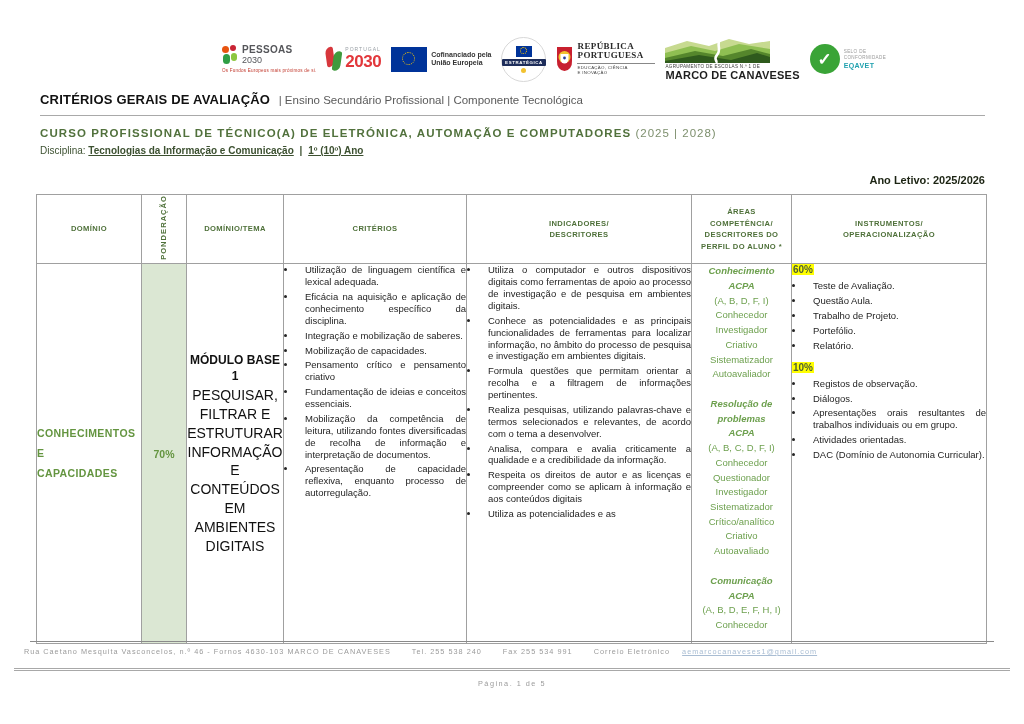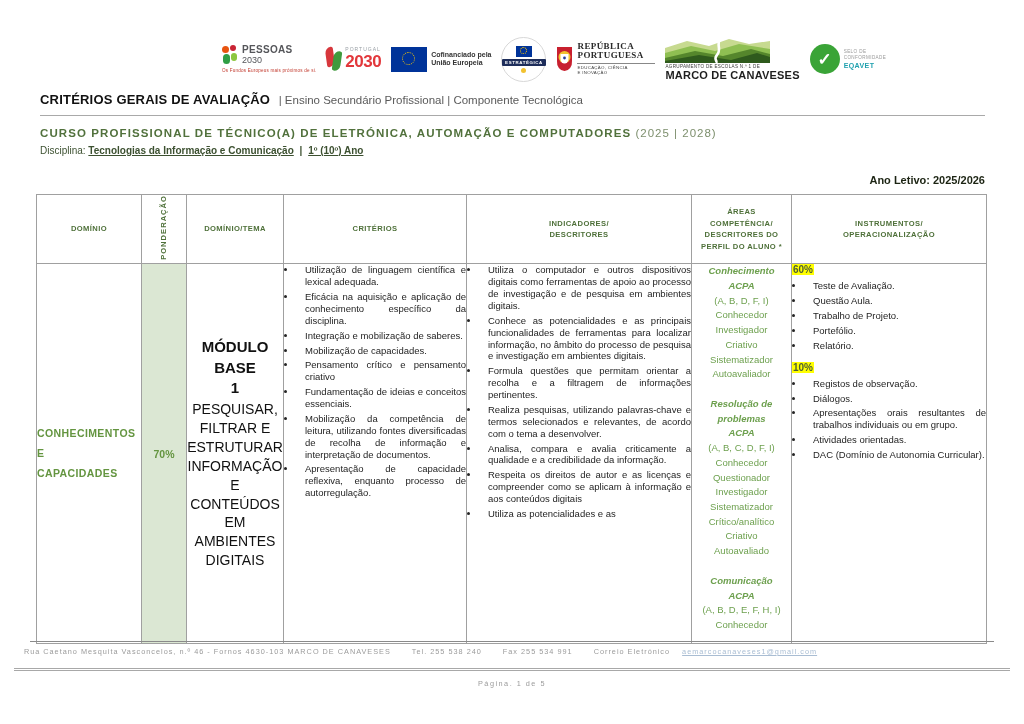--- a/index.html
+++ b/index.html
@@ -81,21 +81,21 @@
              vertical-align:middle; letter-spacing:.4px; white-space:pre-line; line-height:1.5; padding:2px;}
   th.vert .vtext { writing-mode:vertical-rl; transform:rotate(180deg); letter-spacing:1px; display:inline-block; }
   .body-row td { height:380px; vertical-align:top; font-size:9.5px; }
   .clip { height:372px; overflow:hidden; }
 
   td.dominio { vertical-align:middle; color:#649540; font-weight:bold;
                font-size:10.5px; letter-spacing:.4px; white-space:pre-line; line-height:1.9; }
   td.ponderacao { vertical-align:middle; text-align:center; background:#dbe7d3; color:#649540;
                   font-weight:bold; font-size:10.5px; }
   td.tema { vertical-align:middle; text-align:center; padding:4px 3px; }
-  .tema-title { font-weight:bold; font-size:15px; white-space:pre-line; line-height:1.35; color:#111;}
+  .tema-title { font-weight:bold; font-size:12px; white-space:pre-line; line-height:1.35; color:#111;}
   .tema-desc { font-size:14px; margin-top:2px; line-height:1.35; color:#111;}
 
   ul.bullets { margin:0; padding:0 0 0 13px; list-style:disc; }
   ul.bullets li { padding-left:8px; margin-bottom:3px; text-align:justify; line-height:1.25; color:#242424;}
   td.criterios .bullets, td.indicadores .bullets { padding-top:0; }
   td.criterios { padding:7px 5px 4px 4px; }
   td.indicadores { padding:7px 5px 0 4px; }
 
   td.areas { text-align:center; color:#6da04e; padding-top:7px; }
   .area-group { margin-bottom:15px; line-height:1.55; }

